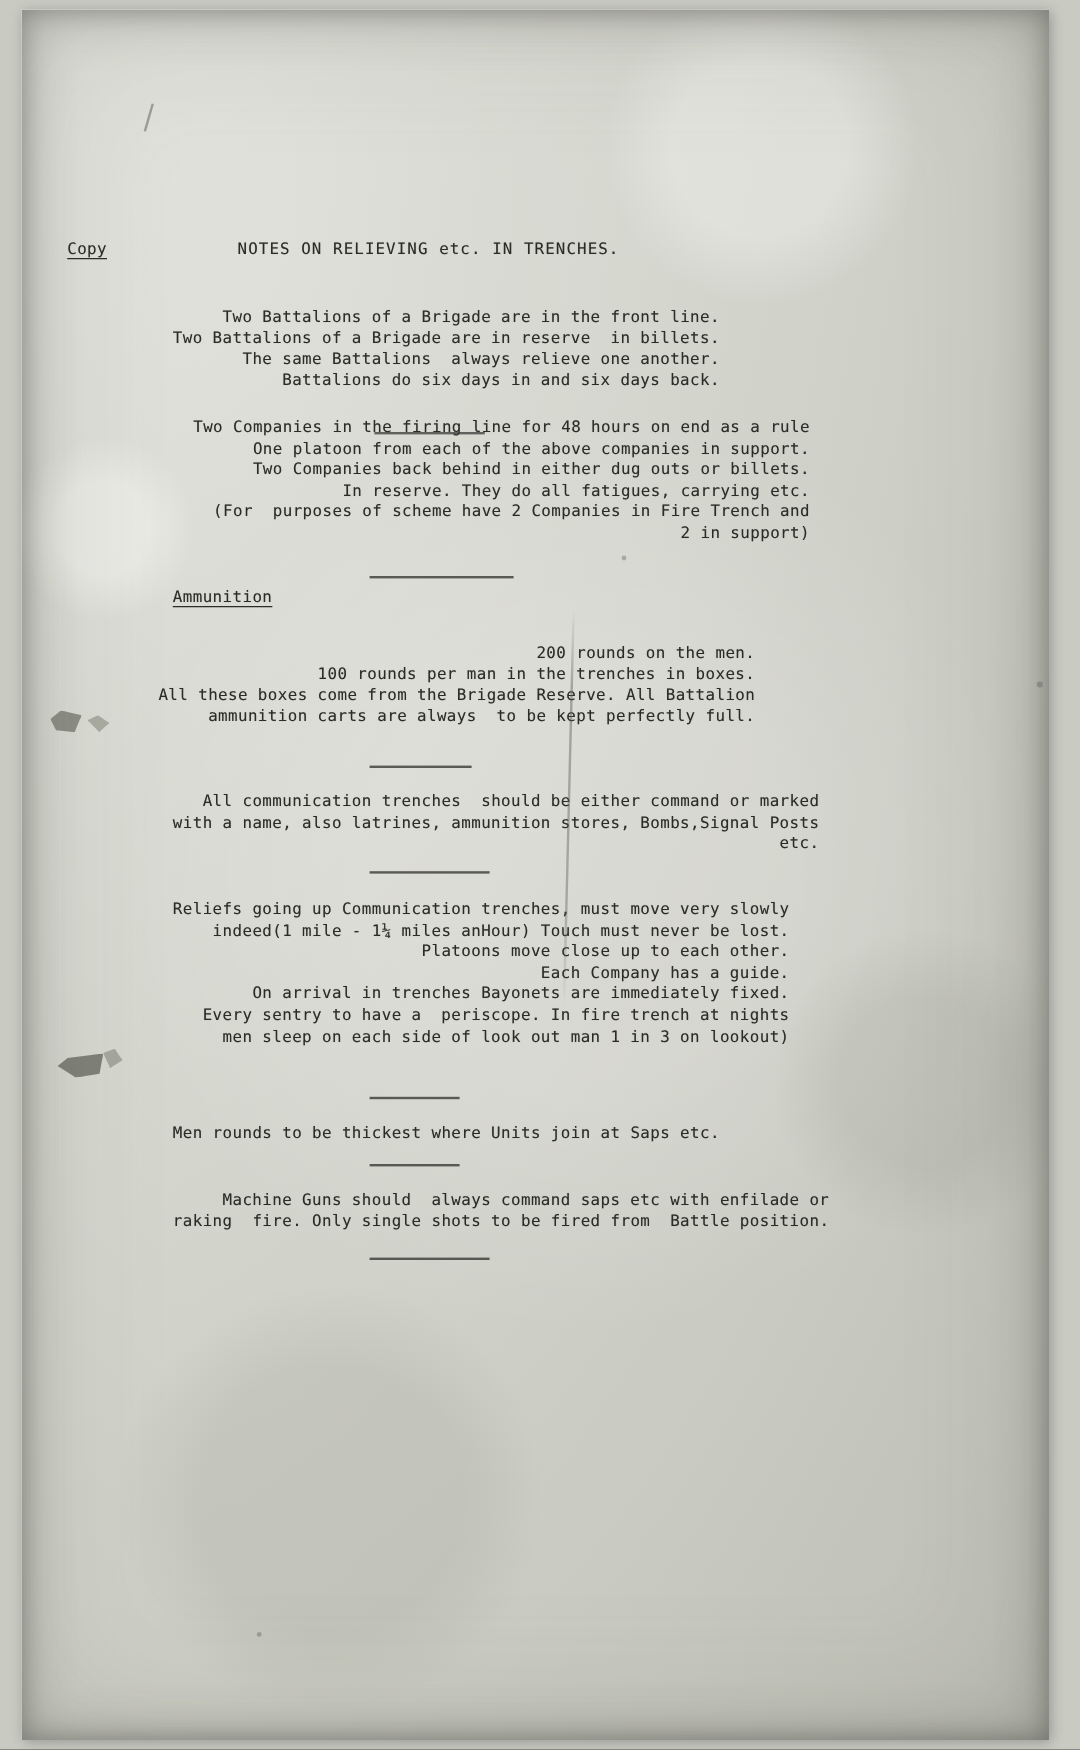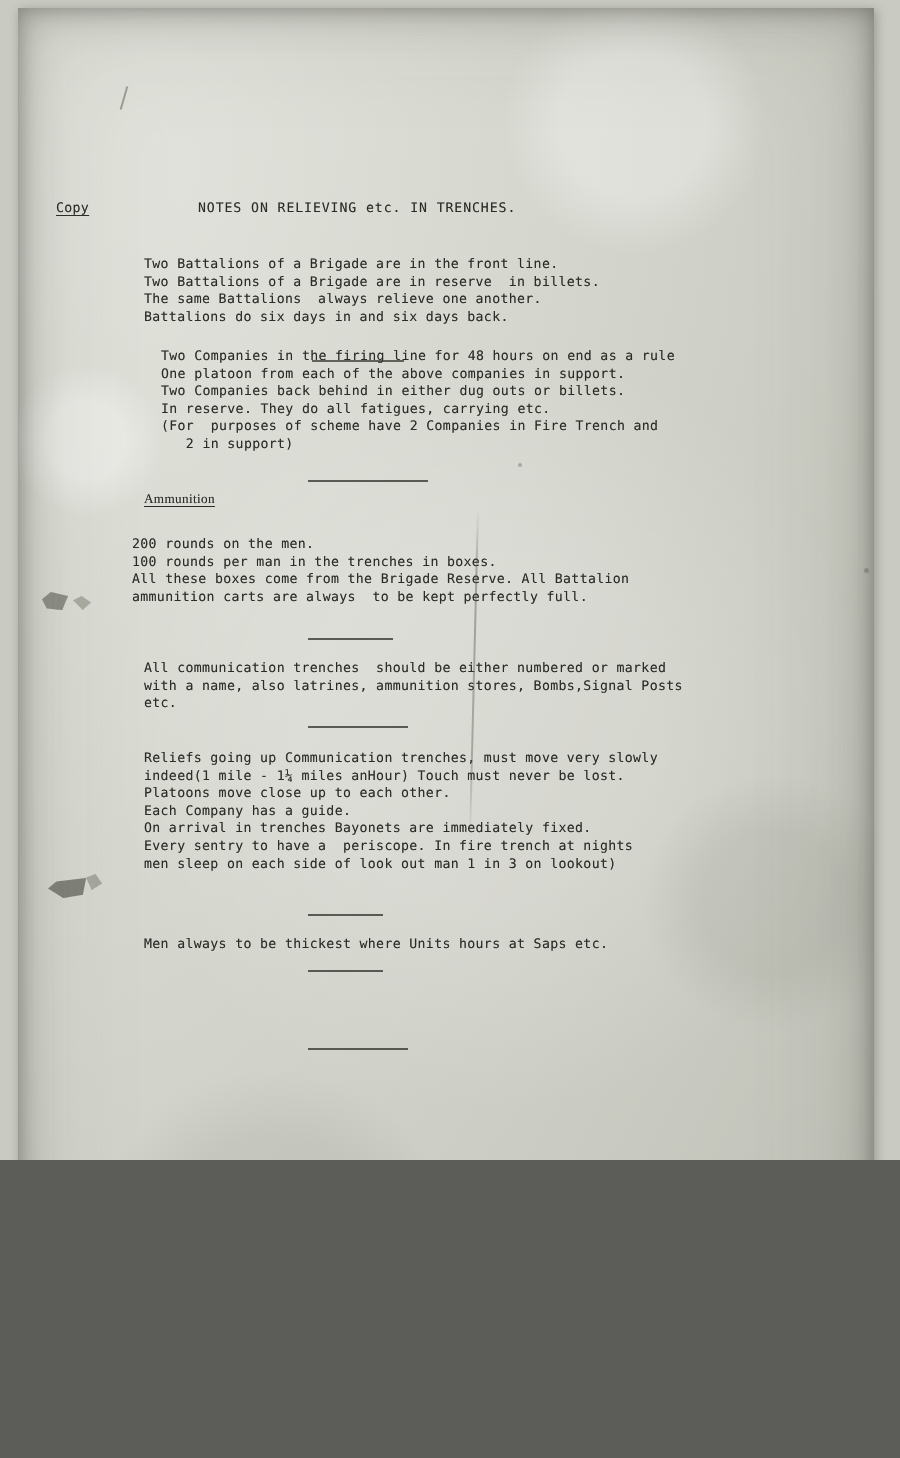--- a/index.html
+++ b/index.html
@@ -11,21 +11,21 @@
     width: 900px;
     height: 1458px;
     overflow: hidden;
     font-family: "DejaVu Sans Mono", monospace;
   }
 
   
   #page {
     position: relative;
     width: 900px;
-    height: 1160px;
+    height: 1458px;
     background: #c9cac2;
     overflow: hidden;
   }
 
   #paper {
     position: absolute;
     left: 18px;
     top: 8px;
     width: 856px;
     height: 1442px;
@@ -105,42 +105,41 @@
     position: absolute;
     left: 0; top: 0;
     width: 856px; height: 1442px;
     color: #2b2b28;
     font-family: "DejaVu Sans Mono", monospace;
     font-size: 13.2px;
     letter-spacing: 0.35px;
     line-height: 17.6px;
     text-rendering: geometricPrecision;
   }
-  .blk { position: absolute; white-space: pre; }
+  .blk { position: absolute; white-space: pre; text-align: right; }
 
   #copy-label {
     position: absolute;
     left: 38px; top: 192px;
     text-decoration: underline;
     text-underline-offset: 3px;
   }
   #doc-title {
     position: absolute;
     left: 180px; top: 192px;
     text-underline-offset: 3px;
     letter-spacing: 0.9px;
   }
   #para-front { left: 126px; top: 248px; }
   #para-companies { left: 143px; top: 340px; }
   #sec-ammo-head {
     position: absolute;
     left: 126px; top: 482px;
     text-decoration: underline;
     text-underline-offset: 3px;
-    font-family: Liberation Serif, serif;
   }
   #para-ammo { left: 114px; top: 528px; }
   #para-comm { left: 126px; top: 652px; }
   #para-reliefs { left: 126px; top: 742px; }
   #para-men { left: 126px; top: 928px; }
   #para-mg { left: 126px; top: 984px; }
 
   
   .rule {
     position: absolute;
@@ -187,40 +186,42 @@
       <div class="rule" id="rule-1"></div>
 
       <div id="sec-ammo-head">Ammunition</div>
       <div class="blk" id="para-ammo">200 rounds on the men.
 100 rounds per man in the trenches in boxes.
 All these boxes come from the Brigade Reserve. All Battalion
 ammunition carts are always  to be kept perfectly full.</div>
 
       <div class="rule" id="rule-2"></div>
 
-      <div class="blk" id="para-comm">All communication trenches  should be either numbered or marked
+      <div class="blk" id="para-comm">All communication trenches  should be either command or marked
 with a name, also latrines, ammunition stores, Bombs,Signal Posts
 etc.</div>
 
       <div class="rule" id="rule-3"></div>
 
       <div class="blk" id="para-reliefs">Reliefs going up Communication trenches, must move very slowly
 indeed(1 mile - 1¼ miles anHour) Touch must never be lost.
 Platoons move close up to each other.
 Each Company has a guide.
 On arrival in trenches Bayonets are immediately fixed.
 Every sentry to have a  periscope. In fire trench at nights
 men sleep on each side of look out man 1 in 3 on lookout)</div>
 
       <div class="rule" id="rule-4"></div>
 
-      <div class="blk" id="para-men">Men always to be thickest where Units hours at Saps etc.</div>
+      <div class="blk" id="para-men">Men rounds to be thickest where Units join at Saps etc.</div>
 
       <div class="rule" id="rule-5"></div>
 
+      <div class="blk" id="para-mg">Machine Guns should  always command saps etc with enfilade or
+raking  fire. Only single shots to be fired from  Battle position.</div>
 
       <div class="rule" id="rule-6"></div>
     </div>
 
     <div id="crease"></div>
     <div id="crease2"></div>
 
     <div class="tear t1"></div>
     <div class="tear t2"></div>
     <div class="tear t3"></div>

